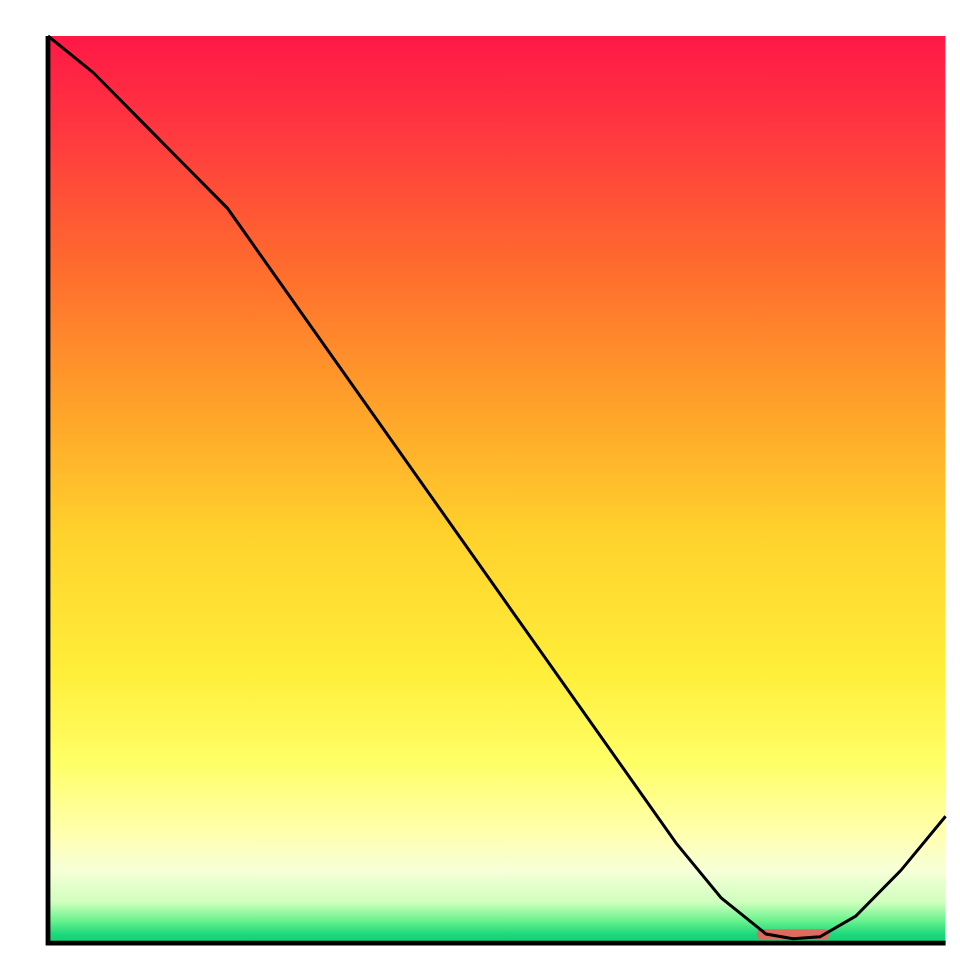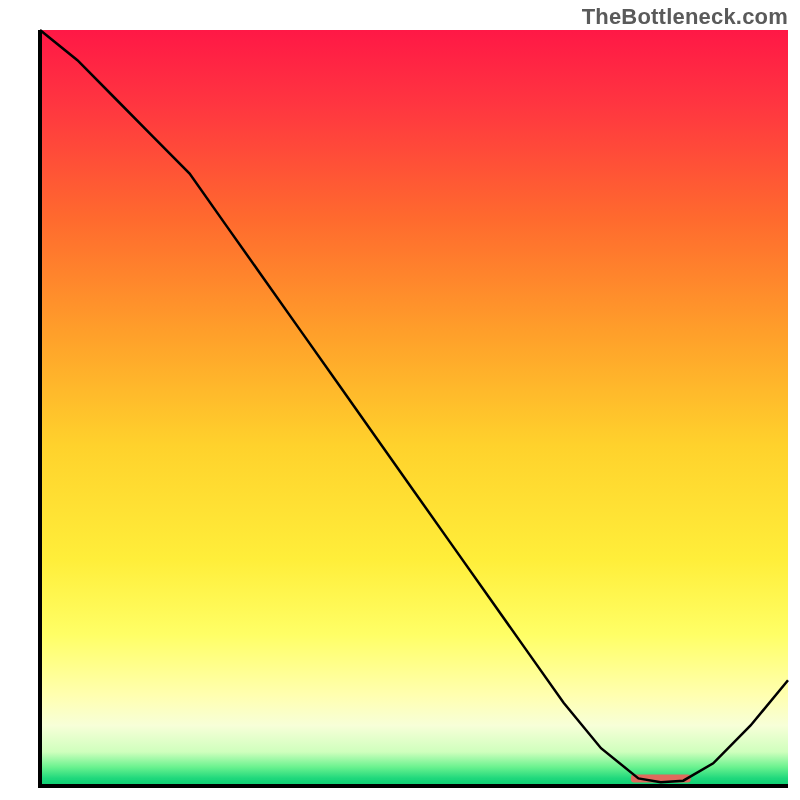--- a/index.html
+++ b/index.html
@@ -30,21 +30,20 @@
     top: 0;
     left: 0;
     width: 800px;
     height: 800px;
   }
 </style>
 </head>
 <body>
 
 <div class="frame">
-  <div class="watermark">TheBottleneck.com</div>
 
   <svg viewBox="0 0 800 800">
     <defs>
       <linearGradient id="heat" x1="0" y1="0" x2="0" y2="1">
 
       <stop offset="0%" stop-color="#ff1846"></stop>
           <stop offset="10%" stop-color="#ff3640"></stop>
           <stop offset="25%" stop-color="#ff6a2e"></stop>
           <stop offset="40%" stop-color="#ff9f2a"></stop>
           <stop offset="55.00000000000001%" stop-color="#ffd22c"></stop>

